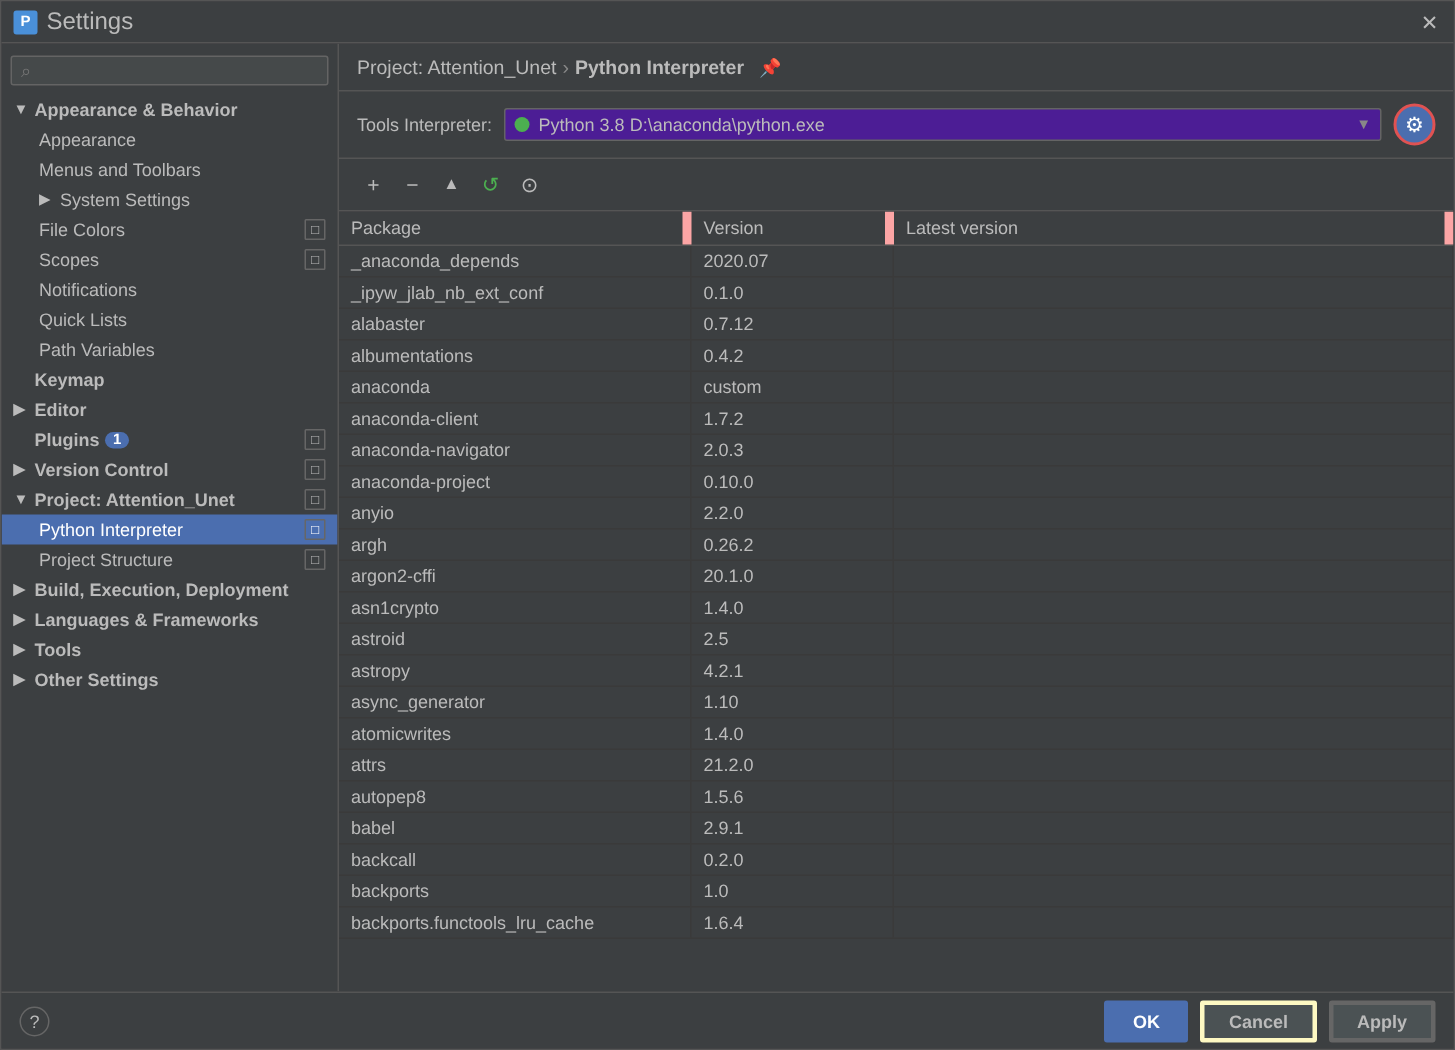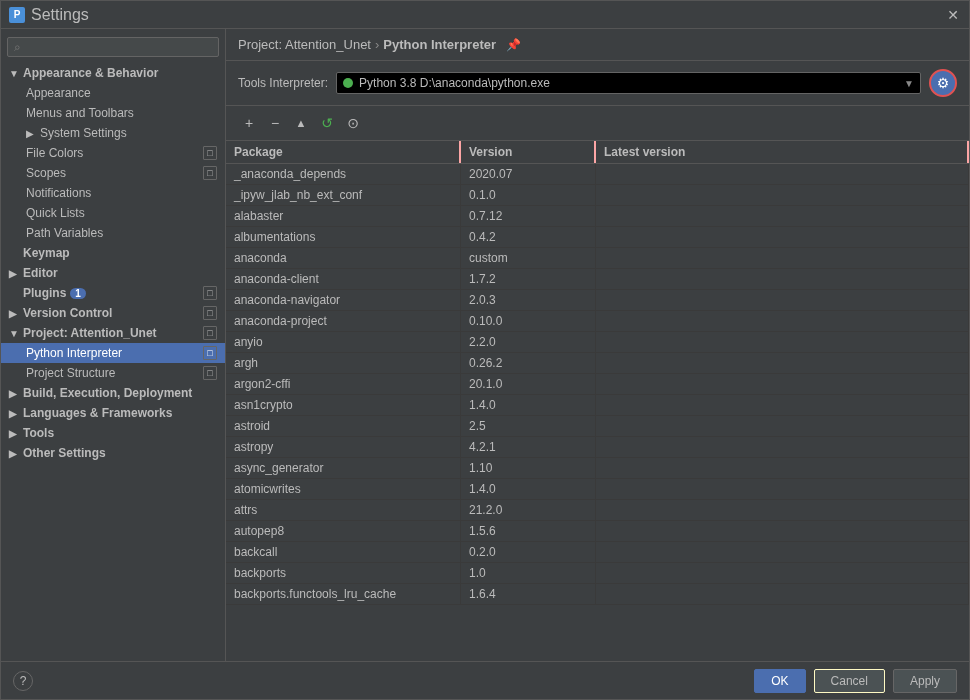--- a/index.html
+++ b/index.html
@@ -158,21 +158,21 @@
       border-bottom: 1px solid #555;
       flex-shrink: 0;
     }
     .interpreter-label {
       color: #bbbbbb;
       font-size: 12px;
       white-space: nowrap;
     }
     .interpreter-select {
       flex: 1;
-      background: #000000;
+      background: #4c1d95;
       border: 1px solid #646464;
       border-radius: 2px;
       padding: 3px 6px;
       color: #bbbbbb;
       display: flex;
       align-items: center;
       cursor: pointer;
     }
     .interpreter-select-text {
       flex: 1;
@@ -230,23 +230,23 @@
       grid-template-columns: 235px 135px 1fr;
       background: #3c3f41;
       border-bottom: 1px solid #555;
       position: sticky;
       top: 0;
       z-index: 1;
     }
     .th {
       padding: 4px 8px;
       color: #bbbbbb;
-      font-weight: bold;
-      font-size: 12px;
-      border-right: 2px solid #fca5a5;
+      font-weight: normal;
+      font-size: 12px;
+      border-right: 6px solid #fca5a5;
     }
     .table-row {
       display: grid;
       grid-template-columns: 235px 135px 1fr;
       border-bottom: 1px solid #3a3a3a;
     }
     .td {
       padding: 3px 8px;
       font-size: 12px;
       color: #bbbbbb;
@@ -275,23 +275,24 @@
       display: flex; align-items: center; justify-content: center;
       color: #bbbbbb;
       font-size: 12px;
       cursor: pointer;
     }
     .btn {
       padding: 4px 16px;
       border-radius: 2px;
       cursor: pointer;
       font-size: 12px;
-      border: 1px solid #fef9c3;
+      border: 3px solid #fef9c3;
       color: #bbbbbb;
       background: #4b5254;
+      font-weight: bold;
     }
     .btn-primary {
       background: #4b6eaf;
       border-color: #4b6eaf;
       color: white;
     }
     .btn-apply {
       background: #4b5254;
       border-color: #666;
       color: #bbbbbb;
@@ -532,20 +533,25 @@
     <div class="td">attrs</div>
     <div class="td">21.2.0</div>
     <div class="td"></div>
   </div>
             <div class="table-row">
     <div class="td">autopep8</div>
     <div class="td">1.5.6</div>
     <div class="td"></div>
   </div>
             <div class="table-row">
+    <div class="td">babel</div>
+    <div class="td">2.9.1</div>
+    <div class="td"></div>
+  </div>
+            <div class="table-row">
     <div class="td">backcall</div>
     <div class="td">0.2.0</div>
     <div class="td"></div>
   </div>
             <div class="table-row">
     <div class="td">backports</div>
     <div class="td">1.0</div>
     <div class="td"></div>
   </div>
             <div class="table-row">

